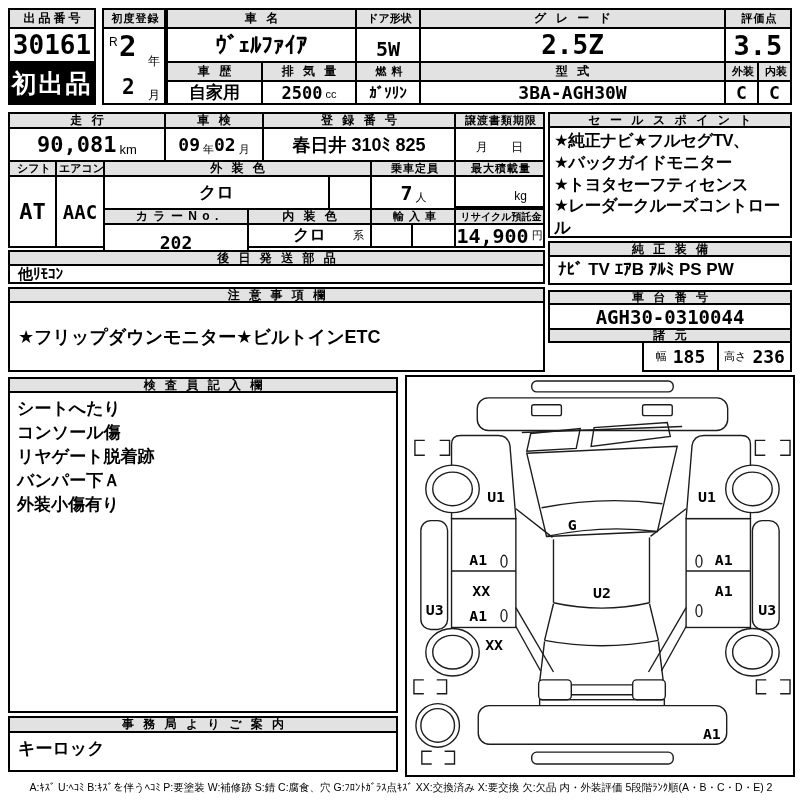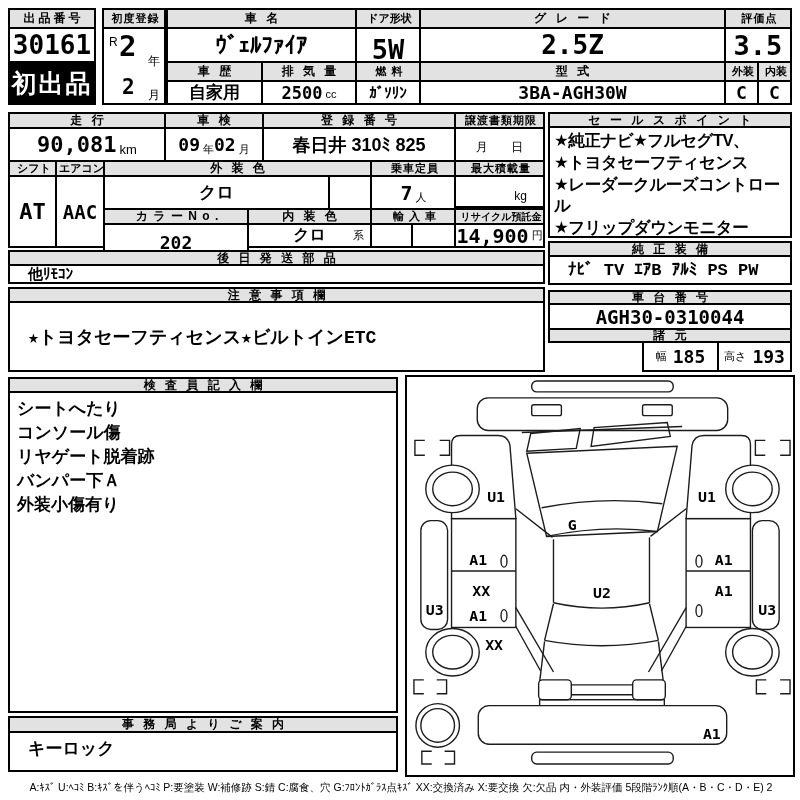--- a/index.html
+++ b/index.html
@@ -3,21 +3,21 @@
 <meta charset="utf-8">
 <style>
   html,body{margin:0;padding:0;background:#fff;}
   #sheet{position:relative;width:800px;height:800px;background:#fff;color:#000;
          font-family:"Liberation Sans","DejaVu Sans",sans-serif;}
   .cell{position:absolute;box-sizing:border-box;border:2px solid #000;background:#fff;
         display:flex;align-items:center;justify-content:center;overflow:hidden;white-space:nowrap;}
   .hdr{background:#e2e2e2;font-size:12px;font-weight:600;letter-spacing:3px;padding-left:3px;}
   .hdr.s{font-size:11px;letter-spacing:1px;}
   .mono{font-family:"DejaVu Sans Mono","Liberation Mono",monospace;}
-  .left{justify-content:flex-start;padding-left:18px;font-family:Liberation Mono, monospace;}
+  .left{justify-content:flex-start;padding-left:8px;}
   .badge{background:#000;color:#fff;font-size:25px;font-weight:bold;letter-spacing:2px;}
   .unit{font-size:11px;margin-left:3px;align-self:flex-end;padding-bottom:3px;}
   .lines{position:absolute;box-sizing:border-box;font-size:17px;font-weight:600;line-height:24px;
          padding:3px 0 0 5px;}
   .starlines{font-size:16.5px;font-weight:bold;line-height:21.8px;padding:2px 0 0 3px;
              letter-spacing:-0.5px;}
   svg .ln{stroke:#1c1c1c;fill:none;stroke-width:1.4;}
   svg .wf{stroke:#1c1c1c;fill:#fff;stroke-width:1.4;}
   svg .dmk{fill:#000;stroke:none;font-family:"DejaVu Sans Mono","Liberation Mono",monospace;
            font-size:15px;font-weight:bold;text-anchor:middle;}
@@ -46,21 +46,21 @@
   <div class="cell" style="left:166px;top:27px;width:191px;height:36px;font-size:23px;font-weight:bold">ｳﾞｪﾙﾌｧｲｱ</div>
   <div class="cell hdr" style="left:166px;top:61px;width:97px;height:21px">車 歴</div>
   <div class="cell hdr" style="left:261px;top:61px;width:96px;height:21px">排 気 量</div>
   <div class="cell" style="left:166px;top:80px;width:97px;height:25px;font-size:17px;font-weight:600">自家用</div>
   <div class="cell" style="left:261px;top:80px;width:96px;height:25px">
     <span class="mono" style="font-size:17px;font-weight:600">2500</span>
     <span class="unit">cc</span>
   </div>
 
   <div class="cell hdr s" style="left:355px;top:8px;width:66px;height:21px;letter-spacing:0px">ドア形状</div>
-  <div class="cell mono" style="left:355px;top:27px;width:66px;height:44px;font-size:27px;font-weight:bold">5W</div>
+  <div class="cell mono" style="left:355px;top:27px;width:66px;height:44px;font-size:20px;font-weight:bold">5W</div>
   <div class="cell hdr s" style="left:355px;top:61px;width:66px;height:21px">燃 料</div>
   <div class="cell" style="left:355px;top:80px;width:66px;height:25px;font-size:15px;font-weight:600">ｶﾞｿﾘﾝ</div>
 
   <div class="cell hdr" style="left:419px;top:8px;width:307px;height:21px">グ レ ー ド</div>
   <div class="cell mono" style="left:419px;top:27px;width:307px;height:36px;font-size:26px;font-weight:bold">2.5Z</div>
   <div class="cell hdr" style="left:419px;top:61px;width:307px;height:21px">型 式</div>
   <div class="cell mono" style="left:419px;top:80px;width:307px;height:25px;font-size:18px;font-weight:bold">3BA-AGH30W</div>
 
   <div class="cell hdr s" style="left:724px;top:8px;width:68px;height:21px">評価点</div>
   <div class="cell mono" style="left:724px;top:27px;width:68px;height:36px;font-size:27px;font-weight:bold">3.5</div>
@@ -120,57 +120,58 @@
   <div class="cell" style="left:411px;top:223px;width:46px;height:25px"></div>
   <div class="cell" style="left:454px;top:223px;width:91px;height:25px">
     <span class="mono" style="font-size:20px;font-weight:bold">14,900</span>
     <span class="unit">円</span>
   </div>
 
   <div class="cell hdr" style="left:8px;top:250px;width:537px;height:16px">後 日 発 送 部 品</div>
   <div class="cell left" style="left:8px;top:264px;width:537px;height:20px;font-size:15px;font-weight:bold">他ﾘﾓｺﾝ</div>
 
   <div class="cell hdr" style="left:8px;top:287px;width:537px;height:16px">注 意 事 項 欄</div>
-  <div class="cell left" style="left:8px;top:301px;width:537px;height:71px;align-items:center;font-size:18px;font-weight:bold">★トヨタセーフティセンス★ビルトインETC</div>
+  <div class="cell left" style="left:8px;top:301px;width:537px;height:71px;align-items:center;font-size:18px;font-weight:bold">★フリップダウンモニター★ビルトインETC</div>
 
   <div class="cell hdr" style="left:8px;top:377px;width:390px;height:16px">検 査 員 記 入 欄</div>
   <div class="cell" style="left:8px;top:391px;width:390px;height:322px"></div>
   <div class="lines" style="left:12px;top:394px;width:380px">
     <div>シートへたり</div>
     <div>コンソール傷</div>
     <div>リヤゲート脱着跡</div>
     <div>バンパー下Ａ</div>
     <div>外装小傷有り</div>
   </div>
 
   <div class="cell hdr" style="left:8px;top:716px;width:390px;height:17px">事 務 局 よ り ご 案 内</div>
   <div class="cell left" style="left:8px;top:731px;width:390px;height:41px;align-items:flex-start;padding-top:4px;font-size:17px;font-weight:600">キーロック</div>
 
   <div class="cell hdr" style="left:548px;top:112px;width:244px;height:16px">セ ー ル ス ポ イ ン ト</div>
   <div class="cell" style="left:548px;top:126px;width:244px;height:112px"></div>
   <div class="lines starlines" style="left:551px;top:128px;width:240px">
     <div>★純正ナビ★フルセグTV、</div>
+    <div>★バックガイドモニター</div>
     <div>★トヨタセーフティセンス</div>
     <div>★レーダークルーズコントロール</div>
     <div>★フリップダウンモニター</div>
   </div>
 
   <div class="cell hdr" style="left:548px;top:241px;width:244px;height:16px">純 正 装 備</div>
   <div class="cell left" style="left:548px;top:255px;width:244px;height:30px;font-size:17px;font-weight:bold">ﾅﾋﾞ TV ｴｱB ｱﾙﾐ PS PW</div>
 
   <div class="cell hdr" style="left:548px;top:290px;width:244px;height:15px">車 台 番 号</div>
   <div class="cell mono" style="left:548px;top:303px;width:244px;height:27px;font-size:19px;font-weight:bold">AGH30-0310044</div>
   <div class="cell hdr" style="left:548px;top:328px;width:244px;height:15px">諸 元</div>
   <div class="cell" style="left:642px;top:341px;width:77px;height:31px">
     <span style="font-size:11px;margin-right:6px">幅</span>
     <span class="mono" style="font-size:18px;font-weight:bold">185</span>
   </div>
   <div class="cell" style="left:717px;top:341px;width:75px;height:31px">
     <span style="font-size:11px;margin-right:6px">高さ</span>
-    <span class="mono" style="font-size:18px;font-weight:bold">193</span>
+    <span class="mono" style="font-size:18px;font-weight:bold">236</span>
   </div>
 
   <div class="cell" style="left:405px;top:375px;width:390px;height:402px;padding:0">
     <svg width="386" height="398" viewBox="0 0 390 402">
 
       <rect class="wf" x="126" y="4" width="143" height="11" rx="5"></rect>
       <rect class="wf" x="71" y="21" width="253" height="33" rx="11"></rect>
       <rect class="ln" x="126" y="28" width="30" height="11" rx="2"></rect>
       <rect class="ln" x="238" y="28" width="30" height="11" rx="2"></rect>
 

